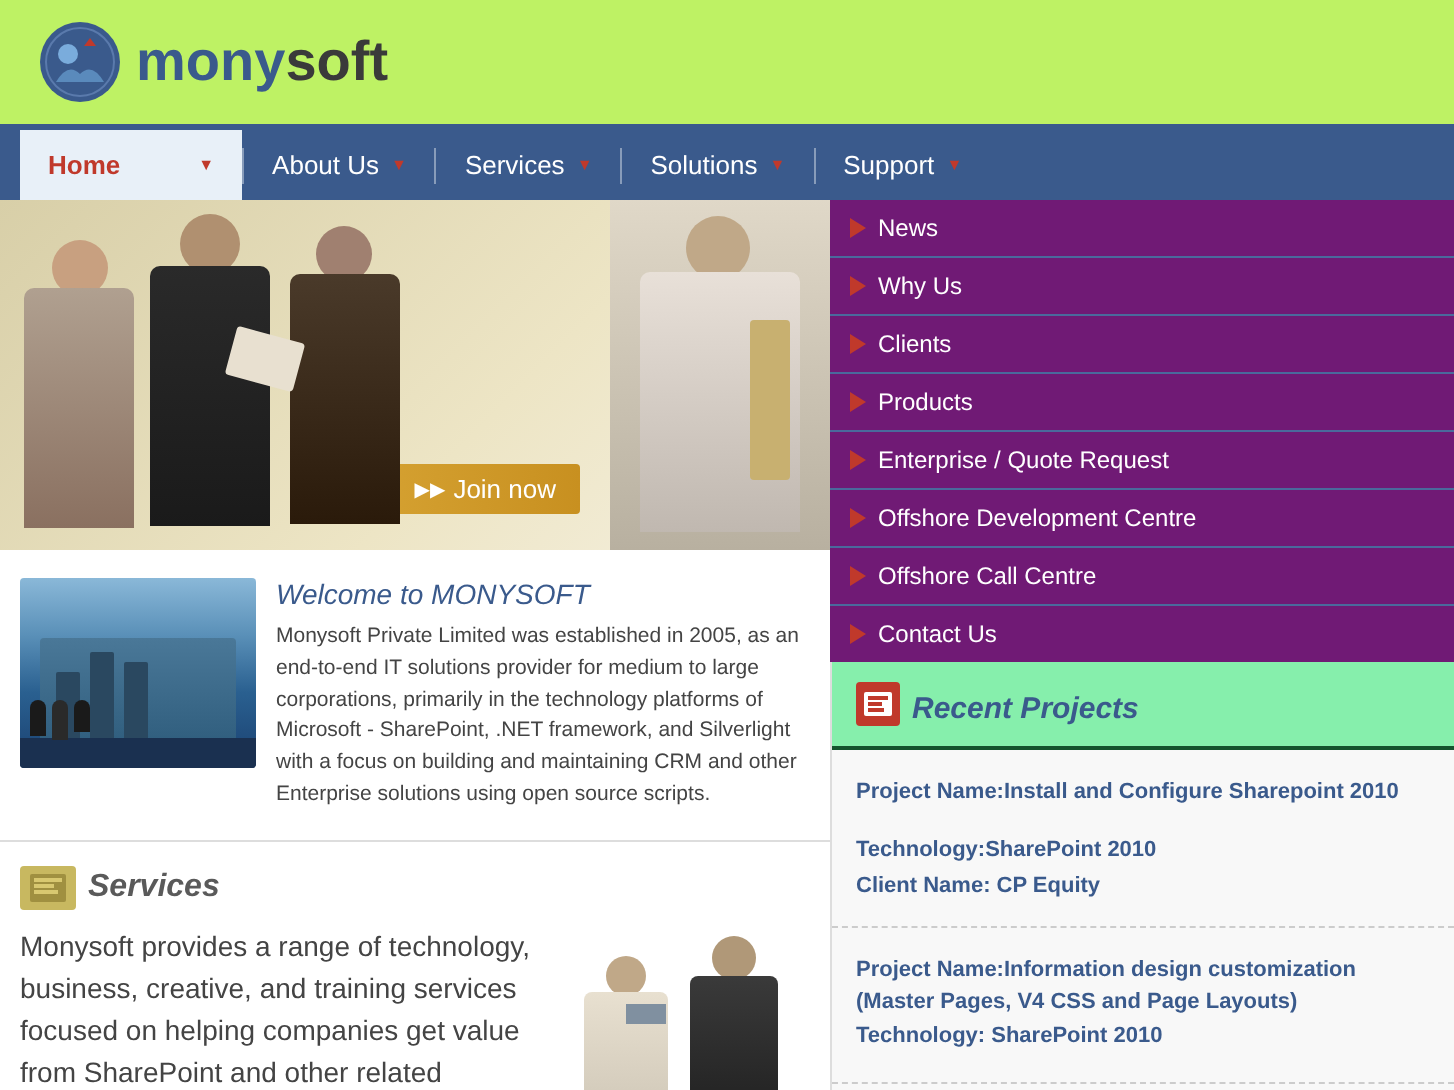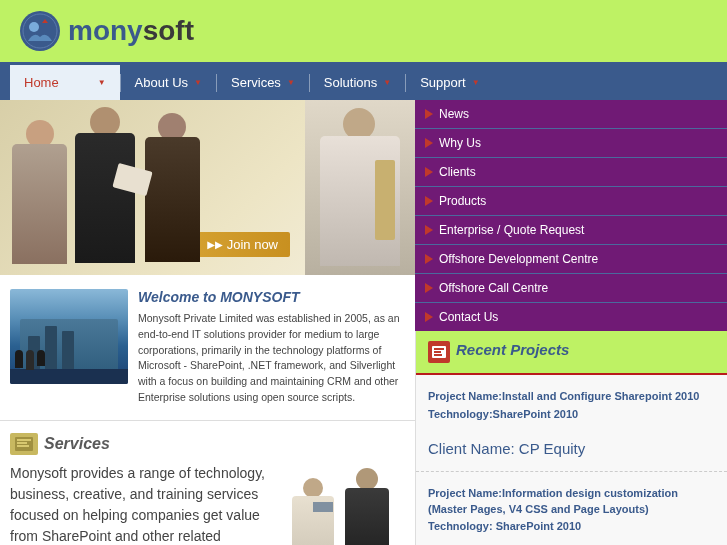--- a/index.html
+++ b/index.html
@@ -8,21 +8,21 @@
     
     #header { background: #bef264; display: flex; align-items: center; height: 65px; border-bottom: 3px solid #3a5a8c; }
     #logo-area { padding: 10px 20px; display: flex; align-items: center; gap: 8px; }
     #logo-icon { width: 40px; height: 40px; background: #3a5a8c; border-radius: 50%; display: flex; align-items: center; justify-content: center; color: white; font-size: 16px; font-weight: bold; }
     #logo-text { font-size: 28px; font-weight: bold; color: #3a3a3a; }
     #logo-text span { color: #3a5a8c; }
     
     
     #navbar { background: #3a5a8c; height: 35px; display: flex; align-items: center; padding: 0 10px; }
     .nav-item { color: white; padding: 0 14px; font-size: 13px; cursor: pointer; height: 35px; display: flex; align-items: center; gap: 4px; position: relative; }
-    .nav-item.active { background: #e8f0f8; color: #c0392b; font-weight: normal; gap: 37px; }
+    .nav-item.active { background: #e8f0f8; color: #c0392b; font-weight: bold; gap: 37px; }
     .nav-arrow { font-size: 8px; color: #c0392b; margin-left: 2px; }
     
     
     #main { display: flex; width: 727px; }
     
     #join-now-btn { position: absolute; right: 120px; bottom: 20px; background: linear-gradient(90deg, #d4a030 0%, #c89020 100%); color: white; padding: 6px 14px; font-size: 13px; cursor: pointer; border-radius: 2px; display: flex; align-items: center; gap: 4px; }
     
     
     #welcome-section { display: flex; padding: 15px 10px; gap: 10px; border-bottom: 1px solid #ddd; }
     #welcome-text { flex: 1; }
@@ -140,21 +140,21 @@
         <div style="position:absolute;bottom:8px;left:52px;width:12px;height:45px;background:#2a4860;border-radius:1px;"></div>
         <div style="position:absolute;bottom:0;left:0;width:118px;height:15px;background:#1a3050;"></div>
 
         <div style="position:absolute;bottom:14px;left:5px;display:flex;gap:3px;">
           <div style="width:8px;height:18px;background:#1a1a1a;border-radius:4px 4px 0 0;"></div>
           <div style="width:8px;height:20px;background:#2a2a2a;border-radius:4px 4px 0 0;"></div>
           <div style="width:8px;height:16px;background:#1a1a1a;border-radius:4px 4px 0 0;"></div>
         </div>
       </div>
       <div id="welcome-text" style="flex:1;">
-        <div id="welcome-title" style="color:#3a5a8c;font-size:14px;font-style:italic;font-weight:bold;margin-bottom:6px;">Welcome to MONYSOFT</div>
+        <div id="welcome-title" style="color:#3a5a8c;font-size:14px;font-style:italic;font-weight:normal;margin-bottom:6px;">Welcome to MONYSOFT</div>
         <div id="welcome-body" style="color:#444;font-size:10.5px;line-height:1.5;">Monysoft Private Limited was established in 2005, as an end-to-end IT solutions provider for medium to large corporations, primarily in the technology platforms of Microsoft - SharePoint, .NET framework, and Silverlight with a focus on building and maintaining CRM and other Enterprise solutions using open source scripts.</div>
       </div>
     </div>
 
     <div id="services-section" style="display:flex;padding:12px 10px;gap:8px;background:#fff;min-height:130px;">
       <div style="flex:1;">
         <div style="color:#5a5a5a;font-size:16px;font-style:italic;font-weight:bold;margin-bottom:8px;display:flex;align-items:center;gap:6px;">
           <div style="width:28px;height:22px;background:#c8b860;border-radius:2px;display:flex;align-items:center;justify-content:center;">
             <div style="width:18px;height:14px;background:#a09040;border-radius:1px;position:relative;">
               <div style="position:absolute;top:2px;left:2px;width:14px;height:2px;background:#d8c870;"></div>
@@ -221,35 +221,35 @@
         <div class="menu-arrow"></div>
         <span class="menu-label">Offshore Call Centre</span>
       </div>
       <div class="menu-item" style="border-bottom:none;">
         <div class="menu-arrow"></div>
         <span class="menu-label">Contact Us</span>
       </div>
     </div>
 
     <div id="right-panel" style="background:#f8f8f8;flex:1;border-left:1px solid #ddd;">
-      <div style="display:flex;align-items:flex-start;padding:10px 12px;gap:6px;border-bottom:2px solid #b91c1c;background:#bef264;">
+      <div style="display:flex;align-items:flex-end;padding:10px 12px;gap:6px;border-bottom:2px solid #14532d;background:#86efac;">
         <div style="width:22px;height:22px;background:#c0392b;border-radius:2px;display:flex;align-items:center;justify-content:center;">
           <div style="width:14px;height:12px;background:#fff;border-radius:1px;position:relative;">
             <div style="position:absolute;top:2px;left:2px;width:10px;height:2px;background:#c0392b;"></div>
             <div style="position:absolute;top:5px;left:2px;width:7px;height:2px;background:#c0392b;"></div>
             <div style="position:absolute;top:8px;left:2px;width:8px;height:2px;background:#c0392b;"></div>
           </div>
         </div>
         <span style="color:#3a5a8c;font-size:15px;font-style:italic;font-weight:bold;">Recent Projects</span>
       </div>
 
       <div class="project-item" style="padding:14px 12px;border-bottom:1px dashed #ccc;">
-        <div class="project-name" style="color:#3a5a8c;font-size:11px;font-weight:bold;margin-bottom:4px;line-height:1.4;">Project Name:Install and Configure Sharepoint 2010</div>
+        <div class="project-name" style="color:#3a5a8c;font-size:11px;font-weight:bold;margin-bottom:15px;line-height:1.4;">Project Name:Install and Configure Sharepoint 2010</div>
         <div style="color:#3a5a8c;font-size:11px;font-weight:bold;margin-bottom:3px;">Technology:SharePoint 2010</div>
-        <div style="color:#3a5a8c;font-size:15px;font-weight:normal;margin-top:20px;">Client Name: CP Equity</div>
+        <div style="color:#3a5a8c;font-size:11px;font-weight:bold;margin-top:6px;">Client Name: CP Equity</div>
       </div>
 
       <div class="project-item" style="padding:14px 12px;">
         <div class="project-name" style="color:#3a5a8c;font-size:11px;font-weight:bold;margin-bottom:3px;line-height:1.4;">Project Name:Information design customization (Master Pages, V4 CSS and Page Layouts)</div>
         <div style="color:#3a5a8c;font-size:11px;font-weight:bold;margin-bottom:3px;">Technology: SharePoint 2010</div>
 
       </div>
     </div>
   </div>
 </div>

